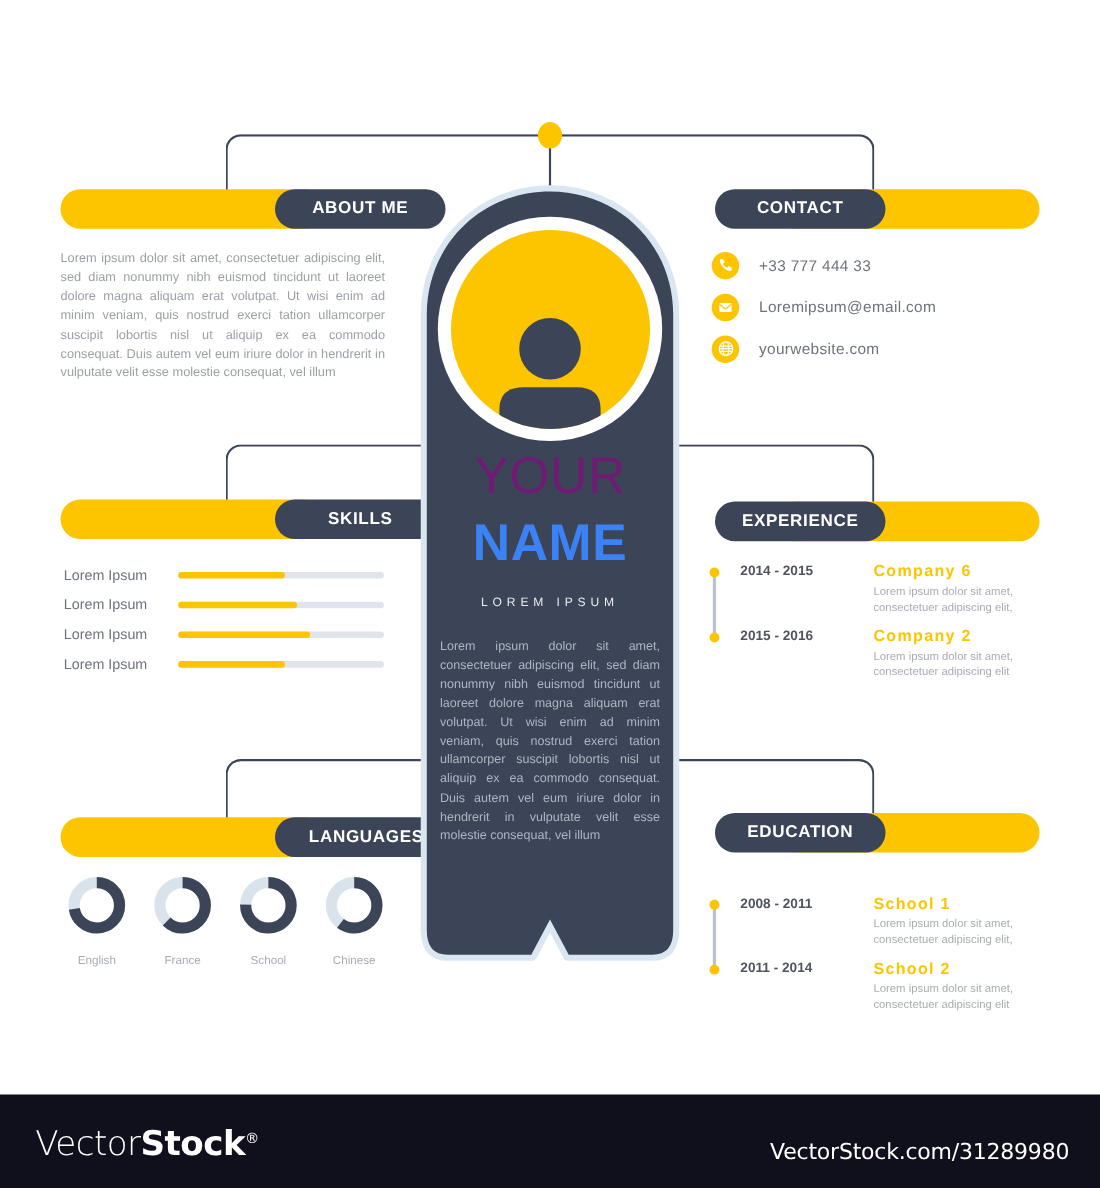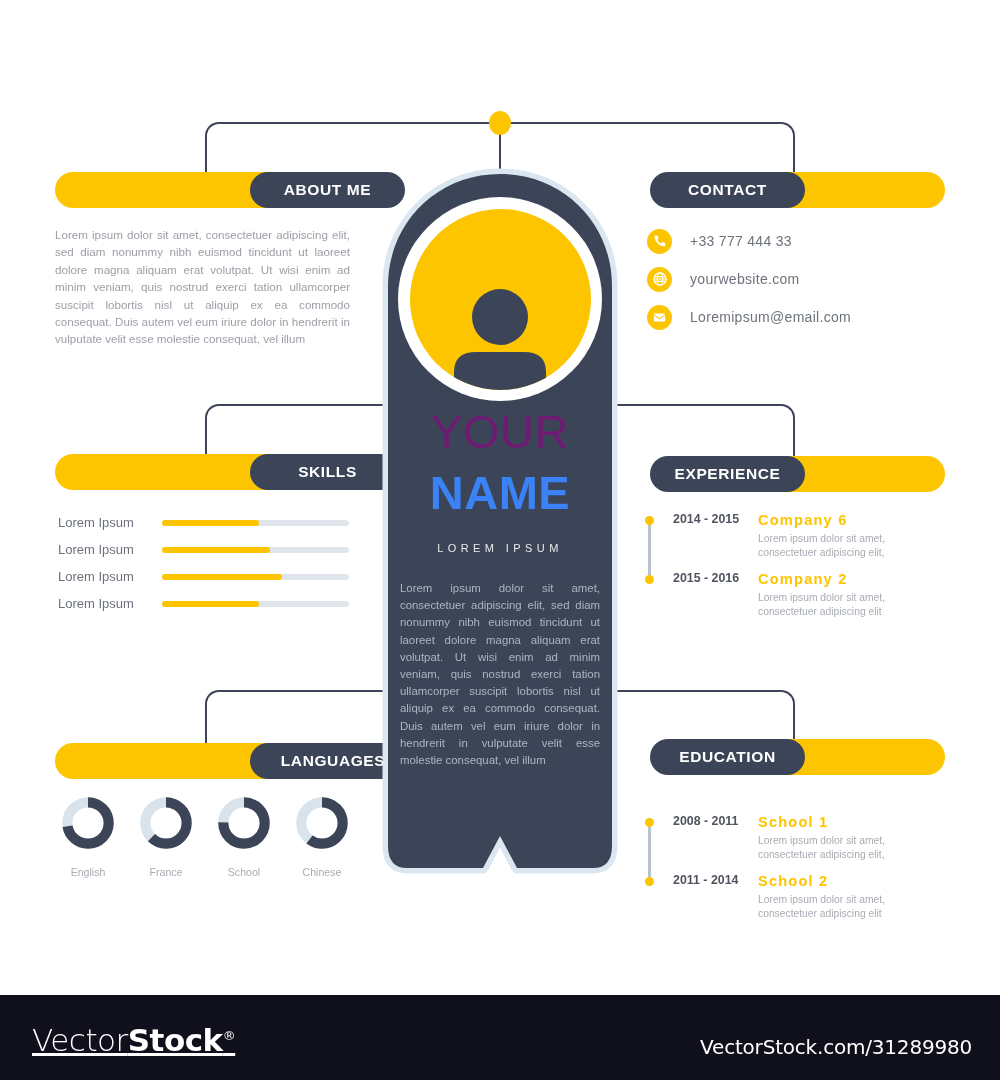--- a/index.html
+++ b/index.html
@@ -193,20 +193,21 @@
   .tl-line {
     position: absolute;
     left: 3px; top: 8px;
     width: 3px;
     background: #b9c3ce;
   }
   .tl-entry {
     position: relative;
     display: flex;
     margin-bottom: 11px;
+    gap: 36px;
   }
   .tl-dot {
     position: absolute;
     left: 0; top: 4px;
     width: 9px; height: 9px;
     border-radius: 50%;
     background: #fdc500;
     z-index: 2;
   }
   .tl-date {
@@ -253,21 +254,20 @@
     z-index: 10;
   }
   #vs-logo {
     position: absolute;
     left: 32px; top: 27px;
     color: #ffffff;
     font-size: 31px;
     font-family: "DejaVu Sans", sans-serif;
     letter-spacing: -0.5px;
     white-space: nowrap;
-    text-decoration: underline;
   }
   #vs-logo .lt { font-weight: 300; }
   #vs-logo .bd { font-weight: bold; }
   #vs-logo .reg { font-size: 13px; vertical-align: super; font-weight: normal; }
   #vs-url {
     position: absolute;
     right: 28px; top: 40px;
     color: #ffffff;
     font-size: 20px;
     font-family: "DejaVu Sans", sans-serif;
@@ -301,41 +301,41 @@
 
   <div class="contact-list" style="left:647px; top:228px; width:320px;">
 
     <div class="contact-item">
       <span class="contact-icon">
         <svg width="14" height="14" viewBox="0 0 24 24" aria-hidden="true">
           <path fill="#ffffff" d="M6.6 2.5c.7 0 1.2.4 1.5 1l1.3 3c.3.7.1 1.4-.4 1.8l-1.2 1c-.2.2-.3.5-.2.8.5 1.3 1.3 2.5 2.3 3.5s2.2 1.8 3.5 2.3c.3.1.6 0 .8-.2l1-1.2c.4-.5 1.1-.7 1.8-.4l3 1.3c.6.3 1 .8 1 1.5v2.4c0 1-.8 1.8-1.8 1.8C11.4 21.1 2.9 12.6 2.4 4.3c0-1 .8-1.8 1.8-1.8h2.4z"></path>
         </svg>
       </span>
       <span class="contact-text">+33 777 444 33</span>
+    </div>
+
+    <div class="contact-item">
+      <span class="contact-icon">
+        <svg width="15" height="15" viewBox="0 0 24 24" aria-hidden="true">
+          <path fill="#ffffff" d="M3 7.2c0-1 .8-1.7 1.7-1.7h14.6c1 0 1.7.8 1.7 1.7v9.6c0 1-.8 1.7-1.7 1.7H4.7c-1 0-1.7-.8-1.7-1.7V7.2z"></path>
+          <path fill="#fdc500" d="M3.6 6.6L12 13.2l8.4-6.6 1 1.3-9.4 7.4L2.6 7.9z"></path>
+        </svg>
+      </span>
+      <span class="contact-text">Loremipsum@email.com</span>
     </div>
 
     <div class="contact-item">
       <span class="contact-icon">
         <svg width="16" height="16" viewBox="0 0 24 24" aria-hidden="true">
           <circle cx="12" cy="12" r="9.2" fill="none" stroke="#ffffff" stroke-width="1.7"></circle>
           <ellipse cx="12" cy="12" rx="4.1" ry="9.2" fill="none" stroke="#ffffff" stroke-width="1.7"></ellipse>
           <path d="M3 8.4h18M3 15.6h18M2.8 12h18.4" stroke="#ffffff" stroke-width="1.7" fill="none"></path>
         </svg>
       </span>
       <span class="contact-text">yourwebsite.com</span>
-    </div>
-
-    <div class="contact-item">
-      <span class="contact-icon">
-        <svg width="15" height="15" viewBox="0 0 24 24" aria-hidden="true">
-          <path fill="#ffffff" d="M3 7.2c0-1 .8-1.7 1.7-1.7h14.6c1 0 1.7.8 1.7 1.7v9.6c0 1-.8 1.7-1.7 1.7H4.7c-1 0-1.7-.8-1.7-1.7V7.2z"></path>
-          <path fill="#fdc500" d="M3.6 6.6L12 13.2l8.4-6.6 1 1.3-9.4 7.4L2.6 7.9z"></path>
-        </svg>
-      </span>
-      <span class="contact-text">Loremipsum@email.com</span>
     </div>
   </div>
 
   <div class="pill-row" style="left:55px; top:454px; width:295px;">
     <div class="pill-bar" style="left:0; width:240px;"></div>
     <div class="pill-label" style="left:195px; width:155px;">SKILLS</div>
   </div>
 
   <div class="skills-list" style="left:58px; top:509px; width:300px;">
     <div class="skill-row">

